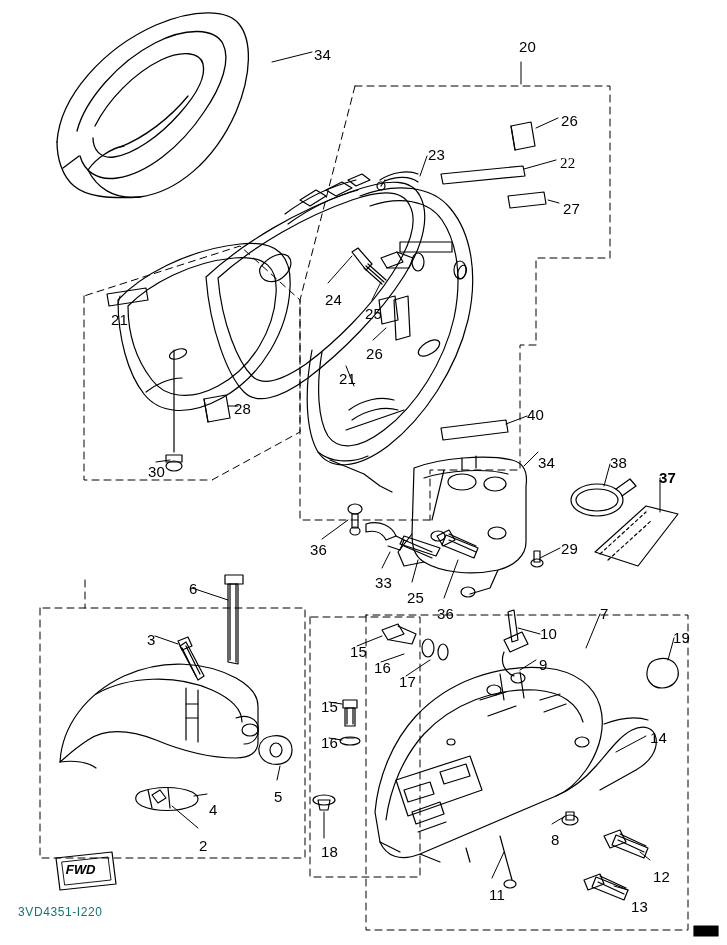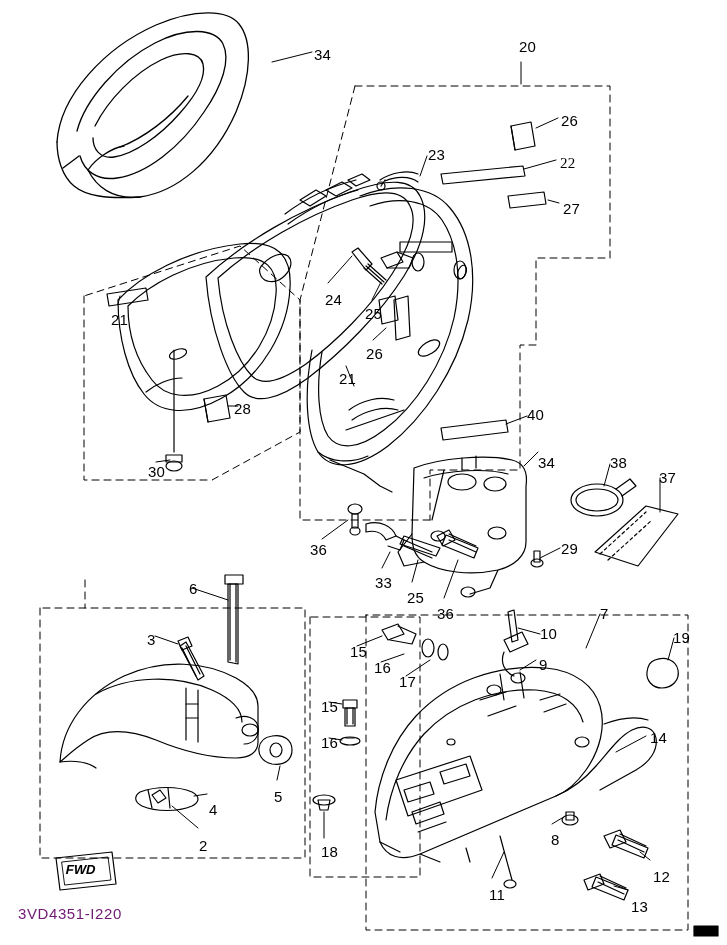--- a/index.html
+++ b/index.html
@@ -28,23 +28,23 @@
     font-size: 15px;
     color: #000;
     white-space: nowrap;
     letter-spacing: 0.2px;
   }
   .partno {
     position: absolute;
     left: 18px;
     top: 905px;
     font-family: "Liberation Sans", sans-serif;
-    font-size: 15px;
+    font-size: 12px;
     letter-spacing: 0.6px;
-    color: #701a75;
+    color: #0f766e;
   }
   .fwd-text {
     position: absolute;
     left: 66px;
     top: 862px;
     font-family: "Liberation Sans", sans-serif;
     font-size: 13px;
     font-weight: bold;
     color: #000;
     transform: skewX(-12deg);
@@ -399,21 +399,21 @@
       <div class="lbl" style="left: 325px; top: 291px;">24</div>
       <div class="lbl" style="left: 365px; top: 305px;">25</div>
       <div class="lbl" style="left: 111px; top: 311px;">21</div>
       <div class="lbl" style="left: 366px; top: 345px;">26</div>
       <div class="lbl" style="left: 339px; top: 370px;">21</div>
       <div class="lbl" style="left: 234px; top: 400px;">28</div>
       <div class="lbl" style="left: 527px; top: 406px;">40</div>
       <div class="lbl" style="left: 538px; top: 454px;">34</div>
       <div class="lbl" style="left: 148px; top: 463px;">30</div>
       <div class="lbl" style="left: 610px; top: 454px;">38</div>
-      <div class="lbl" style="left: 659px; top: 469px;">37</div>
+      <div class="lbl" style="left: 659px; top: 469px; font-weight: bold;">37</div>
       <div class="lbl" style="left: 310px; top: 541px;">36</div>
       <div class="lbl" style="left: 561px; top: 540px;">29</div>
       <div class="lbl" style="left: 375px; top: 574px;">33</div>
       <div class="lbl" style="left: 407px; top: 589px;">25</div>
       <div class="lbl" style="left: 437px; top: 605px;">36</div>
       <div class="lbl" style="left: 189px; top: 580px;">6</div>
       <div class="lbl" style="left: 600px; top: 605px;">7</div>
       <div class="lbl" style="left: 147px; top: 631px;">3</div>
       <div class="lbl" style="left: 540px; top: 625px;">10</div>
       <div class="lbl" style="left: 350px; top: 643px;">15</div>

